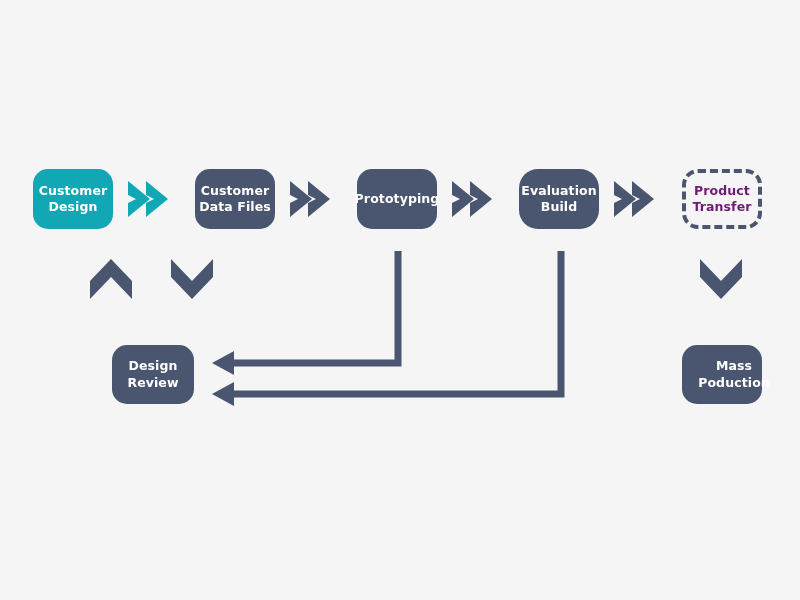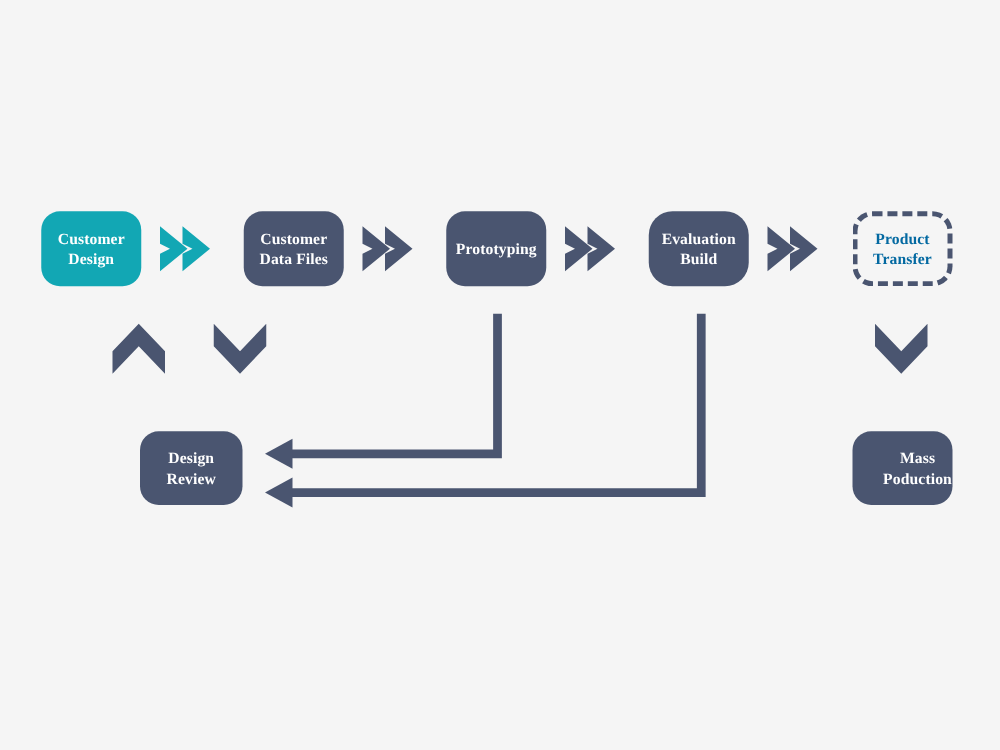--- a/index.html
+++ b/index.html
@@ -11,21 +11,20 @@
     width: 800px;
     height: 600px;
     background: #f5f5f5;
     font-family: "DejaVu Sans", "Liberation Sans", sans-serif;
     overflow: hidden;
   }
   #canvas {
     position: relative;
     width: 800px;
     height: 600px;
-    font-family: Liberation Serif, serif;
   }
   .node {
     position: absolute;
     display: flex;
     align-items: center;
     justify-content: center;
     text-align: center;
     border-radius: 15px;
     font-size: 12.5px;
     font-weight: bold;
@@ -38,21 +37,21 @@
   .node.filled-teal {
     background: #12a7b4;
     color: #ffffff;
   }
   .node.filled-slate {
     background: #4a5570;
     color: #ffffff;
   }
   .node.dashed {
     background: transparent;
-    color: #0369a1;
+    color: #701a75;
     border: 4px dashed #4a5570;
     border-radius: 16px;
   }
   .chevron, .arrowline, .connector {
     position: absolute;
   }
   .chevron svg, .arrowline svg, .connector svg {
     display: block;
     overflow: visible;
   }

